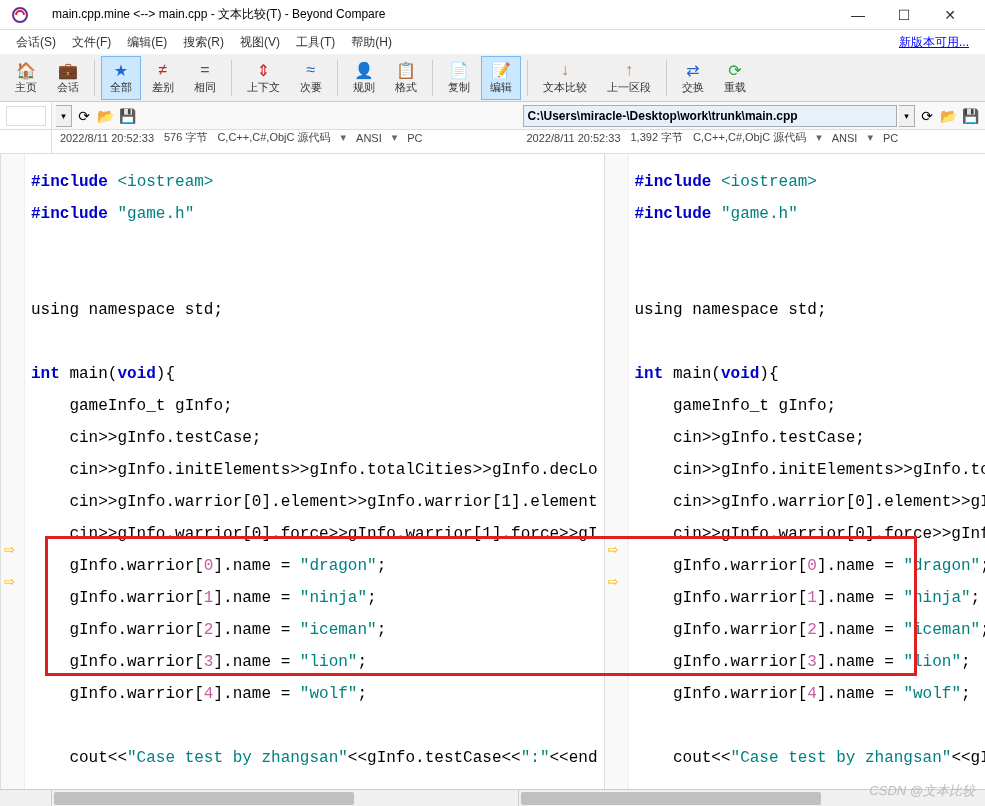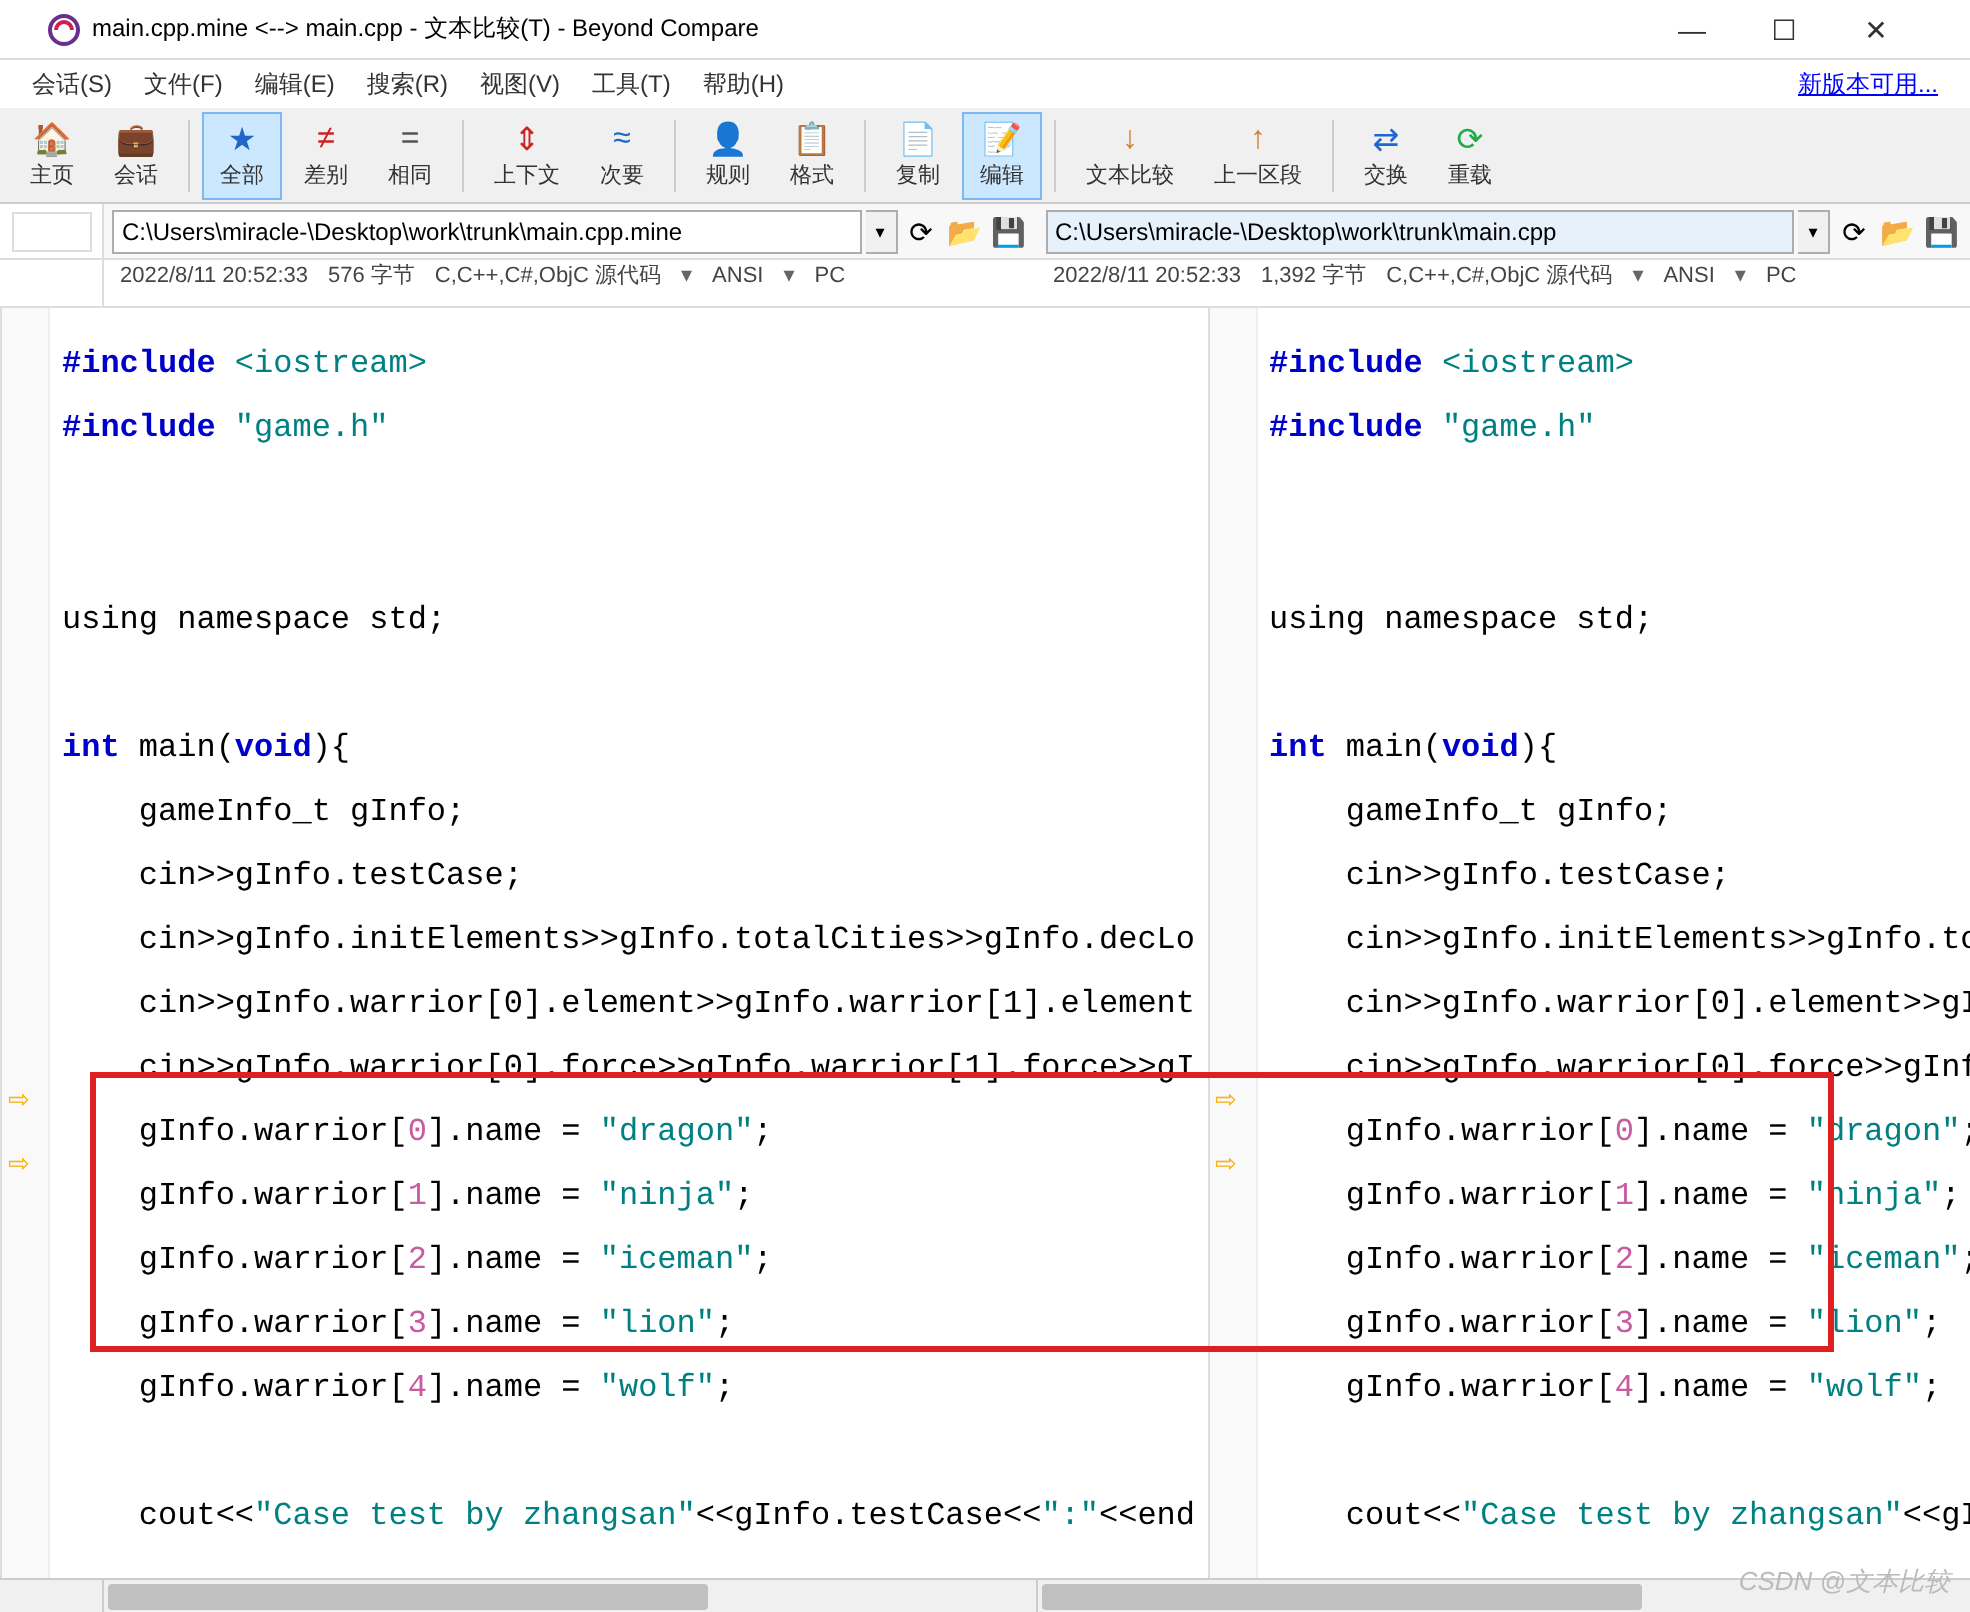--- a/index.html
+++ b/index.html
@@ -1,37 +1,37 @@
 <!DOCTYPE html>
 <html><head>
 <meta charset="utf-8">
 <style>
 * { box-sizing: border-box; margin: 0; padding: 0; }
 body { font-family: "Microsoft YaHei", "Segoe UI", sans-serif; font-size: 12px; background: #fff; width: 985px; height: 806px; overflow: hidden; display: flex; flex-direction: column; }
-.titlebar { height: 30px; background: #fff; border-bottom: 1px solid #ddd; display: flex; align-items: center; padding: 0 24px; }
+.titlebar { height: 30px; background: #fff; border-bottom: 1px solid #ddd; display: flex; align-items: center; padding: 0 12px; gap: 18px; }
 .titlebar .icon { width: 16px; height: 16px; margin-right: 6px; }
 .titlebar .title { flex: 1; font-size: 12px; color: #000; }
 .win-btns { display: flex; gap: 0; }
 .win-btn { width: 46px; height: 30px; display: flex; align-items: center; justify-content: center; font-size: 14px; color: #333; }
 .menubar { height: 24px; background: #fff; display: flex; align-items: center; padding: 0 8px; font-size: 12px; color: #333; }
 .menubar .menu-item { padding: 0 8px; }
 .newver { margin-left: auto; color: #00f; text-decoration: underline; padding-right: 8px; }
 .toolbar { height: 48px; background: #f0f0f0; border-bottom: 1px solid #ccc; display: flex; align-items: center; padding: 0 6px; gap: 2px; }
 .tbtn { display: flex; flex-direction: column; align-items: center; justify-content: center; padding: 2px 8px; min-width: 40px; height: 44px; border: 1px solid transparent; }
 .tbtn.active { background: #cce8ff; border: 1px solid #7bbaf0; }
 .tbtn .ico { font-size: 16px; height: 20px; display: flex; align-items: center; justify-content: center; }
 .tbtn .lbl { font-size: 11px; color: #333; }
 .tsep { width: 1px; height: 36px; background: #ccc; margin: 0 4px; }
 .pathbar-row { height: 28px; background: #f8f8f8; border-bottom: 1px solid #ddd; display: flex; align-items: center; }
 .thumb-col { width: 52px; height: 100%; border-right: 1px solid #ddd; background: #fff; display: flex; align-items: center; justify-content: center; }
 .thumb-box { width: 40px; height: 20px; background: #fff; border: 1px solid #ddd; }
 .pathbar-pair { flex: 1; display: flex; }
 .pathbar { flex: 1; display: flex; align-items: center; padding: 0 4px; gap: 2px; }
 .pathinput { flex: 1; height: 22px; border: 1px solid #abadb3; padding: 0 4px; font-size: 12px; background: #fff; }
-.pathinput.hl { background: #e6f1fb; }
+.pathinput.hl { background: #e6f1fb; font-weight: bold; }
 .dd { width: 16px; height: 22px; border: 1px solid #abadb3; border-left: none; background: #f0f0f0; display: flex; align-items: center; justify-content: center; font-size: 9px; }
 .pbico { width: 20px; height: 20px; display: flex; align-items: center; justify-content: center; font-size: 14px; }
 .info-row { height: 24px; background: #fff; border-bottom: 1px solid #ddd; display: flex; align-items: flex-start; font-size: 11px; color: #444; }
 .info-pair { flex: 1; display: flex; }
 .info-half { flex: 1; display: flex; align-items: center; gap: 10px; padding: 0 8px; }
 .info-half span { white-space: nowrap; }
 .info-half .arrow { color: #666; }
 .main-area { flex: 1; display: flex; overflow: hidden; position: relative; }
 .gutter-col { width: 52px; border-right: 1px solid #ddd; background: #f9f9f9; }
 .panes { flex: 1; display: flex; position: relative; }
@@ -147,21 +147,20 @@
       <span class="lbl">重载</span>
     </div>
 </div>
 
 <div class="pathbar-row">
   <div class="thumb-col">
       <div class="thumb-box"></div>
     </div>
   <div class="pathbar-pair">
     <div class="pathbar">
-      <input class="pathinput" value="C:\Users\miracle-\Desktop\work\trunk\main.cpp.mine" style="">
       <div class="dd">▾</div>
       <span class="pbico">⟳</span>
       <span class="pbico" style="color:#d6a321">📂</span>
       <span class="pbico" style="color:#6e8fcc">💾</span>
     </div>
     <div class="pathbar">
       <input class="pathinput hl" value="C:\Users\miracle-\Desktop\work\trunk\main.cpp" style="">
       <div class="dd">▾</div>
       <span class="pbico">⟳</span>
       <span class="pbico" style="color:#d6a321">📂</span>

